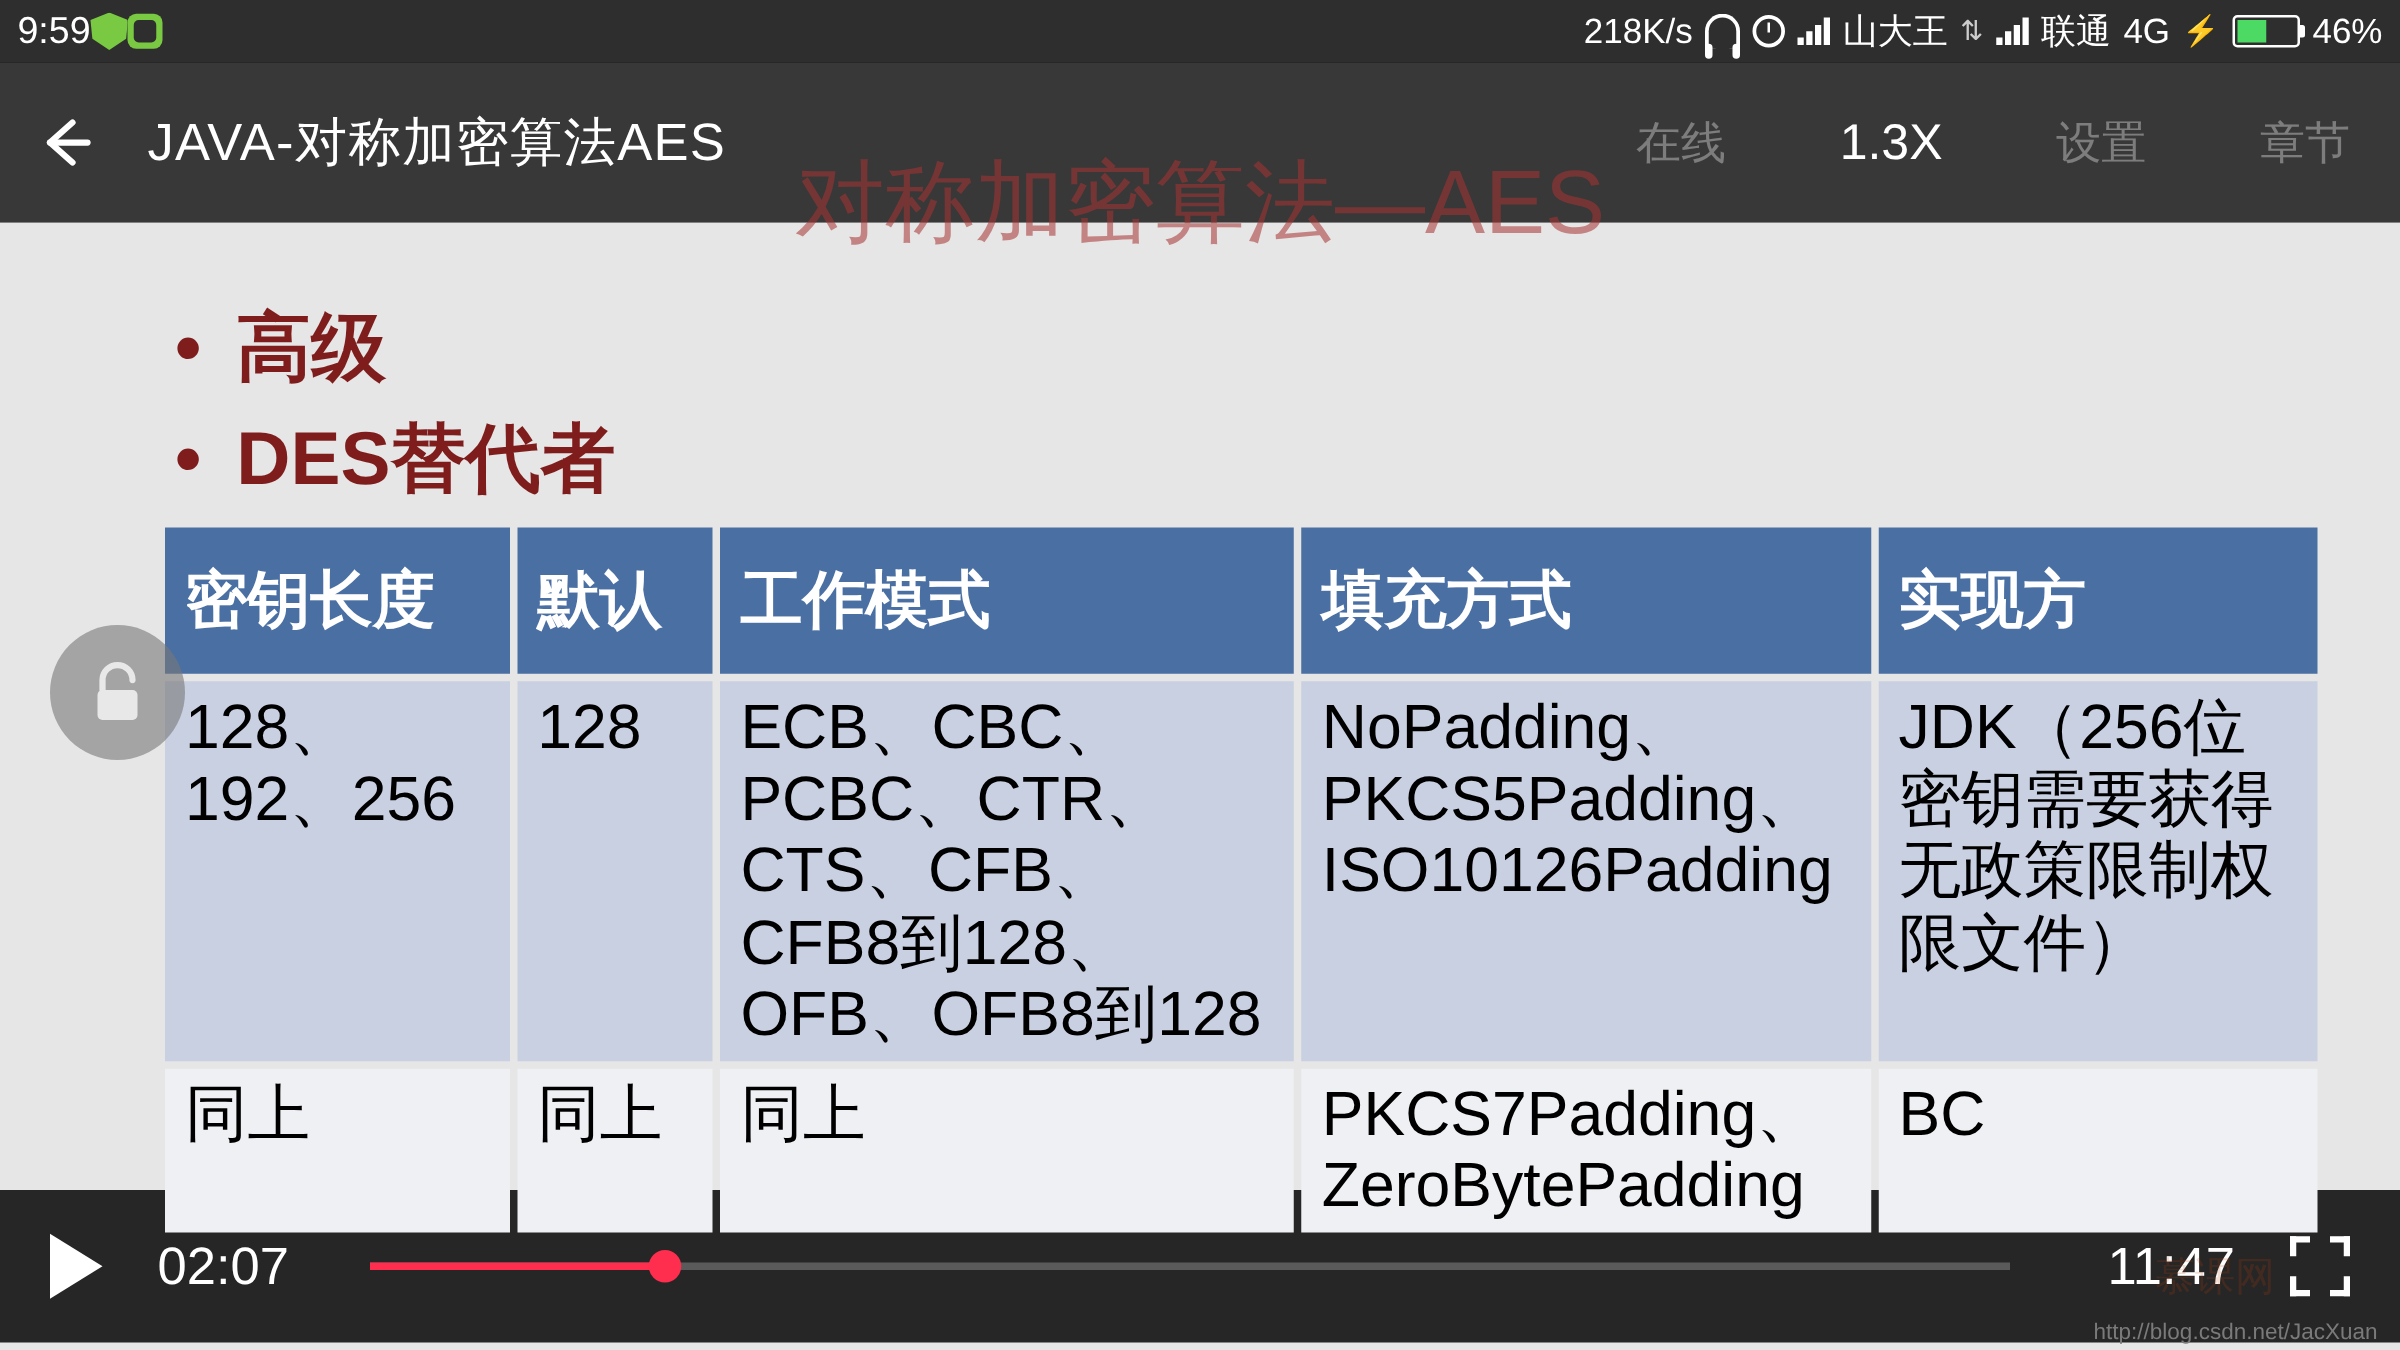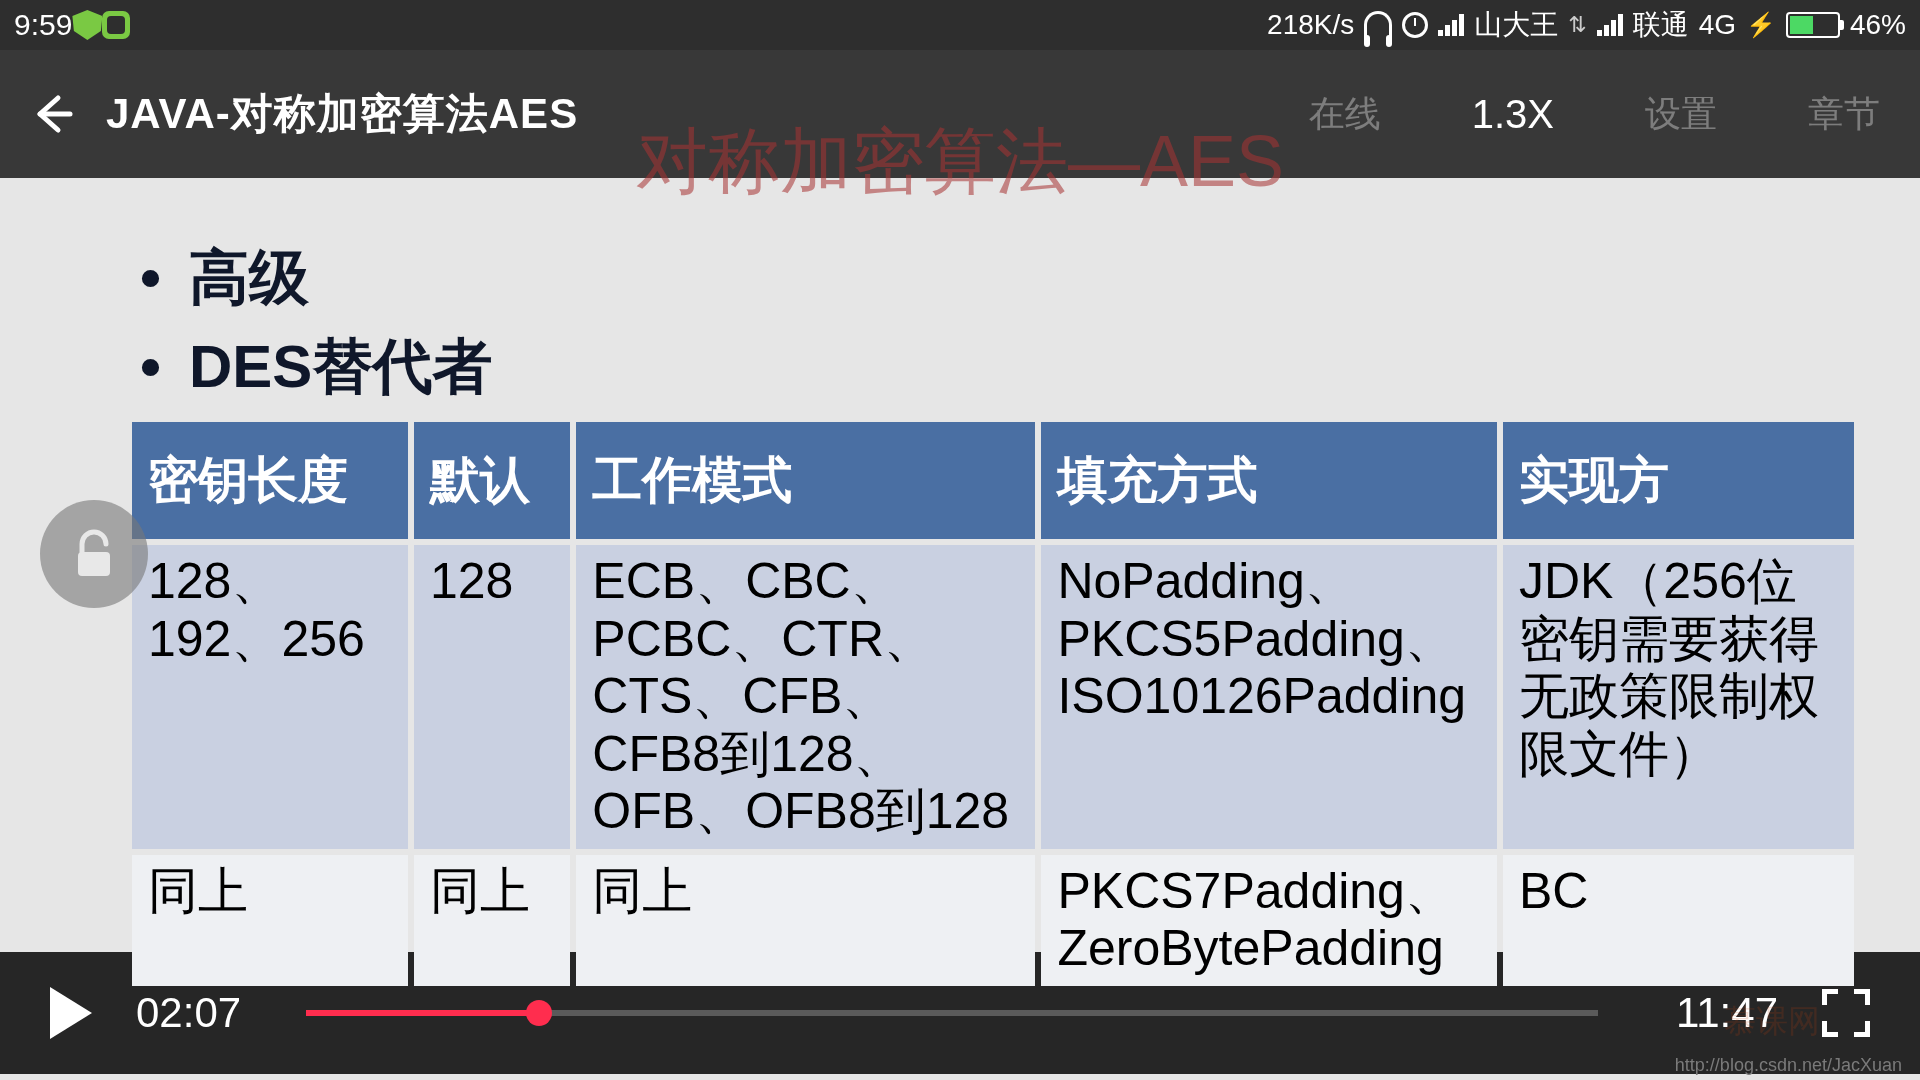--- a/index.html
+++ b/index.html
@@ -30,47 +30,47 @@
 .ic-bolt{font-size:24px}
 .battery{width:54px;height:26px;border:2px solid #fff;border-radius:4px;position:relative}
 .battery:after{content:"";position:absolute;right:-6px;top:6px;width:4px;height:10px;background:#fff;border-radius:0 2px 2px 0}
 .batt-fill{position:absolute;left:2px;top:2px;bottom:2px;width:46%;background:#4cd964}
 .batt-pct{font-size:28px}
 
 
 .app-bar{height:128px;background:rgba(58,58,58,.96);color:#fff;display:flex;align-items:center;padding:0 30px;position:relative}
 .back-arrow{width:44px;height:44px;cursor:pointer;position:relative}
 .back-arrow svg{width:44px;height:44px}
-.app-title{font-size:42px;font-weight:700;margin-left:32px;letter-spacing:1px}
+.app-title{font-size:42px;font-weight:400;margin-left:44px;letter-spacing:1px}
 .app-right{position:absolute;right:40px;display:flex;align-items:center;gap:91px}
 .app-online{font-size:36px;color:rgba(255,255,255,.35)}
 .app-speed{font-size:40px;color:#fff}
 .app-settings{font-size:36px;color:rgba(255,255,255,.35)}
 .app-chapter{font-size:36px;color:rgba(255,255,255,.35)}
 
 
 .slide-area{position:absolute;top:178px;left:0;right:0;bottom:0;background:#e6e6e6}
 .slide-bg-title{position:absolute;top:-64px;left:0;right:0;text-align:center;font-size:72px;font-weight:400;color:#a73333;opacity:.55;pointer-events:none;z-index:0}
 .slide-inner{position:relative;z-index:1;padding:60px 60px 0 140px}
-.bullet{font-size:60px;font-weight:700;margin-bottom:8px;color:#0f172a}
+.bullet{font-size:60px;font-weight:700;margin-bottom:8px;color:#7f1d1d}
 .bullet:before{content:"•";margin-right:28px;font-weight:900}
 
 
 .tbl{border-collapse:separate;border-spacing:6px 6px;margin-top:8px;margin-left:-14px}
 .tbl th{background:#4a6fa3;color:#fff;text-align:left;font-size:50px;font-weight:700;padding:25px 16px}
 .tbl td{background:#c9d0e1;font-size:50px;padding:8px 16px;vertical-align:top;line-height:1.15}
 .tbl tr.row2 td{background:#eef0f3}
 .col1{width:280px}.col2{width:158px}.col3{width:468px}.col4{width:456px}.col5{width:358px}
 
 
 .lock-btn{position:absolute;left:40px;top:500px;width:108px;height:108px;border-radius:50%;background:rgba(120,120,120,.6);display:flex;align-items:center;justify-content:center;z-index:5;cursor:pointer}
 .lock-btn svg{width:56px;height:56px}
 
 
-.player{position:absolute;bottom:6px;left:0;right:0;height:122px;background:rgba(30,30,30,.96);display:flex;align-items:center;padding:0 50px;color:#fff}
+.player{position:absolute;bottom:6px;left:0;right:0;height:122px;background:rgba(30,30,30,.96);display:flex;align-items:center;padding:0 40px;color:#fff}
 .play-btn{width:0;height:0;border-left:42px solid #fff;border-top:26px solid transparent;border-bottom:26px solid transparent;cursor:pointer}
 .time-cur{font-size:42px;margin-left:44px;width:120px}
 .progress-track{flex:1;height:6px;background:#5a5a5a;margin:0 50px;position:relative;cursor:pointer}
 .progress-fill{position:absolute;left:0;top:0;bottom:0;width:18%;background:#ff2d4e}
 .progress-thumb{position:absolute;left:18%;top:50%;width:26px;height:26px;background:#ff2d4e;border-radius:50%;transform:translate(-50%,-50%)}
 .time-total{font-size:42px;width:130px;text-align:right}
 .fullscreen-btn{width:48px;height:48px;margin-left:44px;position:relative;cursor:pointer}
 .fs-corner{position:absolute;width:16px;height:16px;border:5px solid #fff}
 .fs-tl{top:0;left:0;border-right:none;border-bottom:none}
 .fs-tr{top:0;right:0;border-left:none;border-bottom:none}

